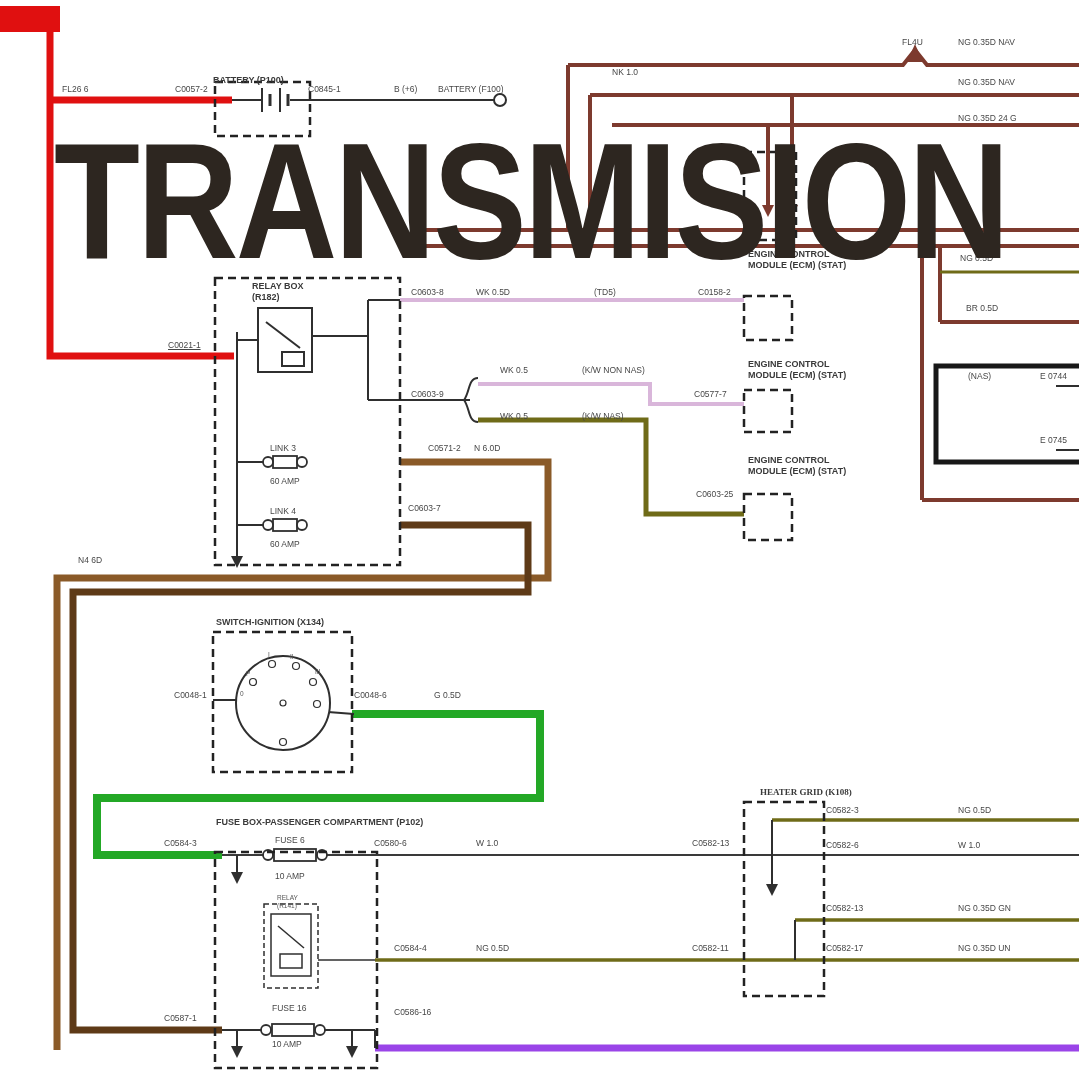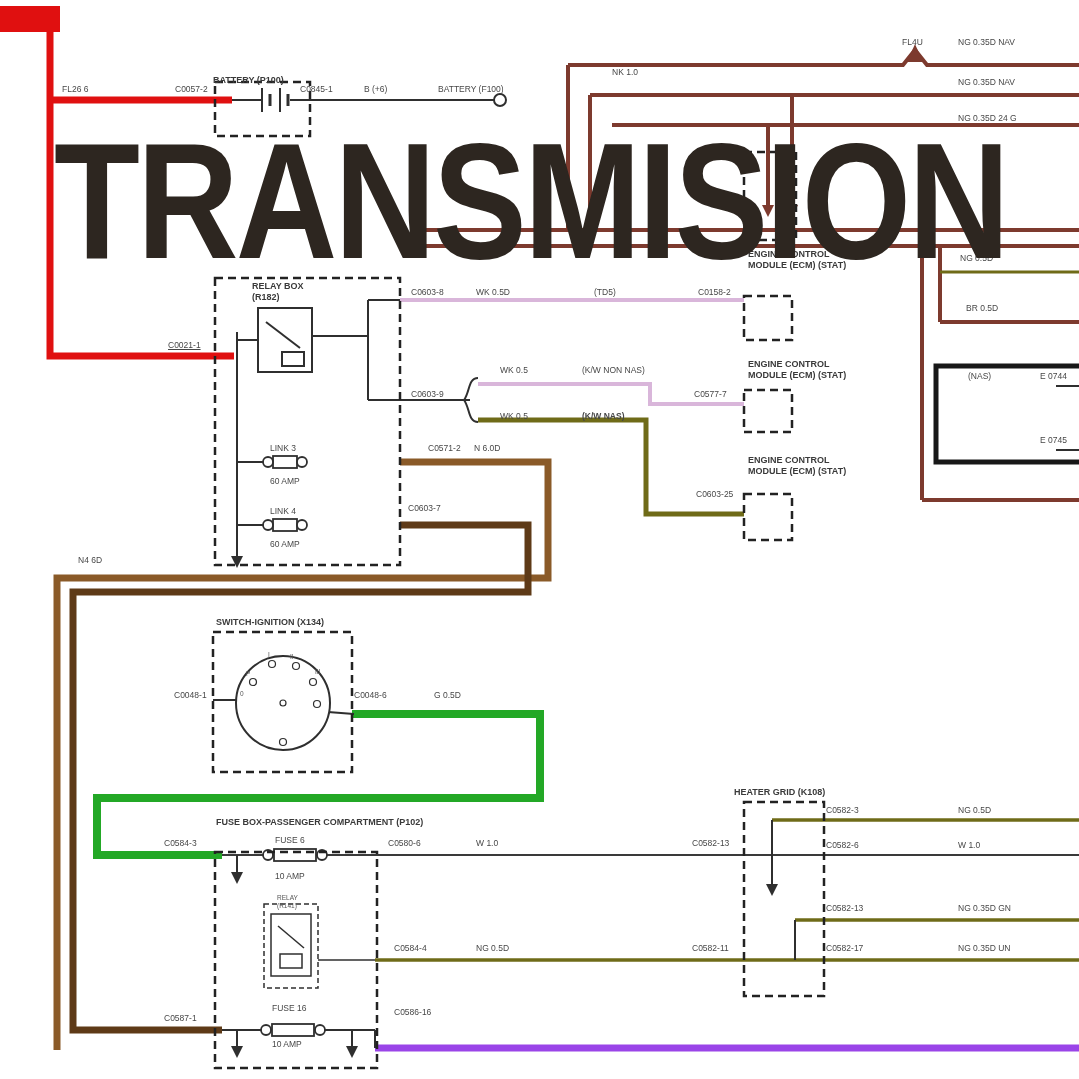--- a/index.html
+++ b/index.html
@@ -176,73 +176,73 @@
   <rect x="936" y="366" width="150" height="96" stroke="#181818" stroke-width="5" fill="none"></rect>
 
 </svg>
 
 <div id="labels">
       <span class="lbl comp" style="left: 213px; top: 76px;">BATTERY (P100)</span>
       <span class="lbl comp" style="left: 252px; top: 282px;">RELAY BOX</span>
       <span class="lbl comp" style="left: 252px; top: 293px;">(R182)</span>
       <span class="lbl comp" style="left: 216px; top: 618px;">SWITCH-IGNITION (X134)</span>
       <span class="lbl comp" style="left: 216px; top: 818px;">FUSE BOX-PASSENGER COMPARTMENT (P102)</span>
-      <span class="lbl comp" style="left: 734px; top: 788px;">HEATER GRID (K108)</span>
+      <span class="lbl comp" style="left: 760px; top: 788px; font-family: Liberation Serif, serif;">HEATER GRID (K108)</span>
       <span class="lbl comp" style="left: 748px; top: 250px;">ENGINE CONTROL</span>
       <span class="lbl comp" style="left: 748px; top: 261px;">MODULE (ECM) (STAT)</span>
       <span class="lbl comp" style="left: 748px; top: 360px;">ENGINE CONTROL</span>
       <span class="lbl comp" style="left: 748px; top: 371px;">MODULE (ECM) (STAT)</span>
       <span class="lbl comp" style="left: 748px; top: 456px;">ENGINE CONTROL</span>
       <span class="lbl comp" style="left: 748px; top: 467px;">MODULE (ECM) (STAT)</span>
       <span class="lbl" style="left: 270px; top: 444px;">LINK 3</span>
       <span class="lbl" style="left: 270px; top: 477px;">60 AMP</span>
       <span class="lbl" style="left: 270px; top: 507px;">LINK 4</span>
       <span class="lbl" style="left: 270px; top: 540px;">60 AMP</span>
       <span class="lbl" style="left: 275px; top: 836px;">FUSE 6</span>
       <span class="lbl" style="left: 275px; top: 872px;">10 AMP</span>
       <span class="lbl" style="left: 272px; top: 1004px;">FUSE 16</span>
       <span class="lbl" style="left: 272px; top: 1040px;">10 AMP</span>
       <span class="lbl tiny" style="left: 277px; top: 895px;">RELAY</span>
       <span class="lbl tiny" style="left: 277px; top: 903px;">(R141)</span>
       <span class="lbl" style="left: 62px; top: 85px;">FL26 6</span>
       <span class="lbl" style="left: 175px; top: 85px;">C0057-2</span>
-      <span class="lbl" style="left: 300px; top: 85px;">C0845-1</span>
-      <span class="lbl" style="left: 364px; top: 85px;">B (+6)</span>
+      <span class="lbl" style="left: 308px; top: 85px;">C0845-1</span>
+      <span class="lbl" style="left: 394px; top: 85px;">B (+6)</span>
       <span class="lbl" style="left: 438px; top: 85px;">BATTERY (F100)</span>
       <span class="lbl" style="left: 612px; top: 68px;">NK 1.0</span>
       <span class="lbl" style="left: 902px; top: 38px;">FL4U</span>
       <span class="lbl" style="left: 958px; top: 38px;">NG 0.35D NAV</span>
       <span class="lbl" style="left: 958px; top: 78px;">NG 0.35D NAV</span>
       <span class="lbl" style="left: 958px; top: 114px;">NG 0.35D 24 G</span>
       <span class="lbl" style="left: 960px; top: 254px;">NG 0.5D</span>
       <span class="lbl" style="left: 966px; top: 304px;">BR 0.5D</span>
       <span class="lbl" style="left: 968px; top: 372px;">(NAS)</span>
       <span class="lbl" style="left: 1040px; top: 372px;">E 0744</span>
       <span class="lbl" style="left: 1040px; top: 436px;">E 0745</span>
       <span class="lbl" style="left: 168px; top: 341px; text-decoration: underline;">C0021-1</span>
       <span class="lbl" style="left: 411px; top: 288px;">C0603-8</span>
       <span class="lbl" style="left: 476px; top: 288px;">WK 0.5D</span>
       <span class="lbl" style="left: 586px; top: 288px; padding-left: 8px;">(TD5)</span>
       <span class="lbl" style="left: 698px; top: 288px;">C0158-2</span>
       <span class="lbl" style="left: 411px; top: 390px;">C0603-9</span>
       <span class="lbl" style="left: 500px; top: 366px;">WK 0.5</span>
       <span class="lbl" style="left: 582px; top: 366px;">(K/W NON NAS)</span>
       <span class="lbl" style="left: 500px; top: 412px;">WK 0.5</span>
-      <span class="lbl" style="left: 582px; top: 412px; font-weight: bold;">(K/W NAS)</span>
+      <span class="lbl" style="left: 582px; top: 412px;">(K/W NAS)</span>
       <span class="lbl" style="left: 694px; top: 390px;">C0577-7</span>
       <span class="lbl" style="left: 696px; top: 490px;">C0603-25</span>
       <span class="lbl" style="left: 408px; top: 444px; padding-left: 20px;">C0571-2</span>
       <span class="lbl" style="left: 474px; top: 444px;">N 6.0D</span>
       <span class="lbl" style="left: 408px; top: 504px;">C0603-7</span>
       <span class="lbl" style="left: 78px; top: 556px;">N4 6D</span>
       <span class="lbl" style="left: 174px; top: 691px;">C0048-1</span>
       <span class="lbl" style="left: 354px; top: 691px;">C0048-6</span>
       <span class="lbl" style="left: 434px; top: 691px;">G 0.5D</span>
       <span class="lbl" style="left: 164px; top: 839px;">C0584-3</span>
-      <span class="lbl" style="left: 388px; top: 839px;">C0580-6</span>
+      <span class="lbl" style="left: 374px; top: 839px;">C0580-6</span>
       <span class="lbl" style="left: 476px; top: 839px;">W 1.0</span>
       <span class="lbl" style="left: 692px; top: 839px;">C0582-13</span>
       <span class="lbl" style="left: 826px; top: 806px;">C0582-3</span>
       <span class="lbl" style="left: 958px; top: 806px;">NG 0.5D</span>
       <span class="lbl" style="left: 826px; top: 841px; text-align: right;">C0582-6</span>
       <span class="lbl" style="left: 958px; top: 841px;">W 1.0</span>
       <span class="lbl" style="left: 826px; top: 904px;">C0582-13</span>
       <span class="lbl" style="left: 958px; top: 904px;">NG 0.35D GN</span>
       <span class="lbl" style="left: 692px; top: 944px;">C0582-11</span>
       <span class="lbl" style="left: 826px; top: 944px;">C0582-17</span>

